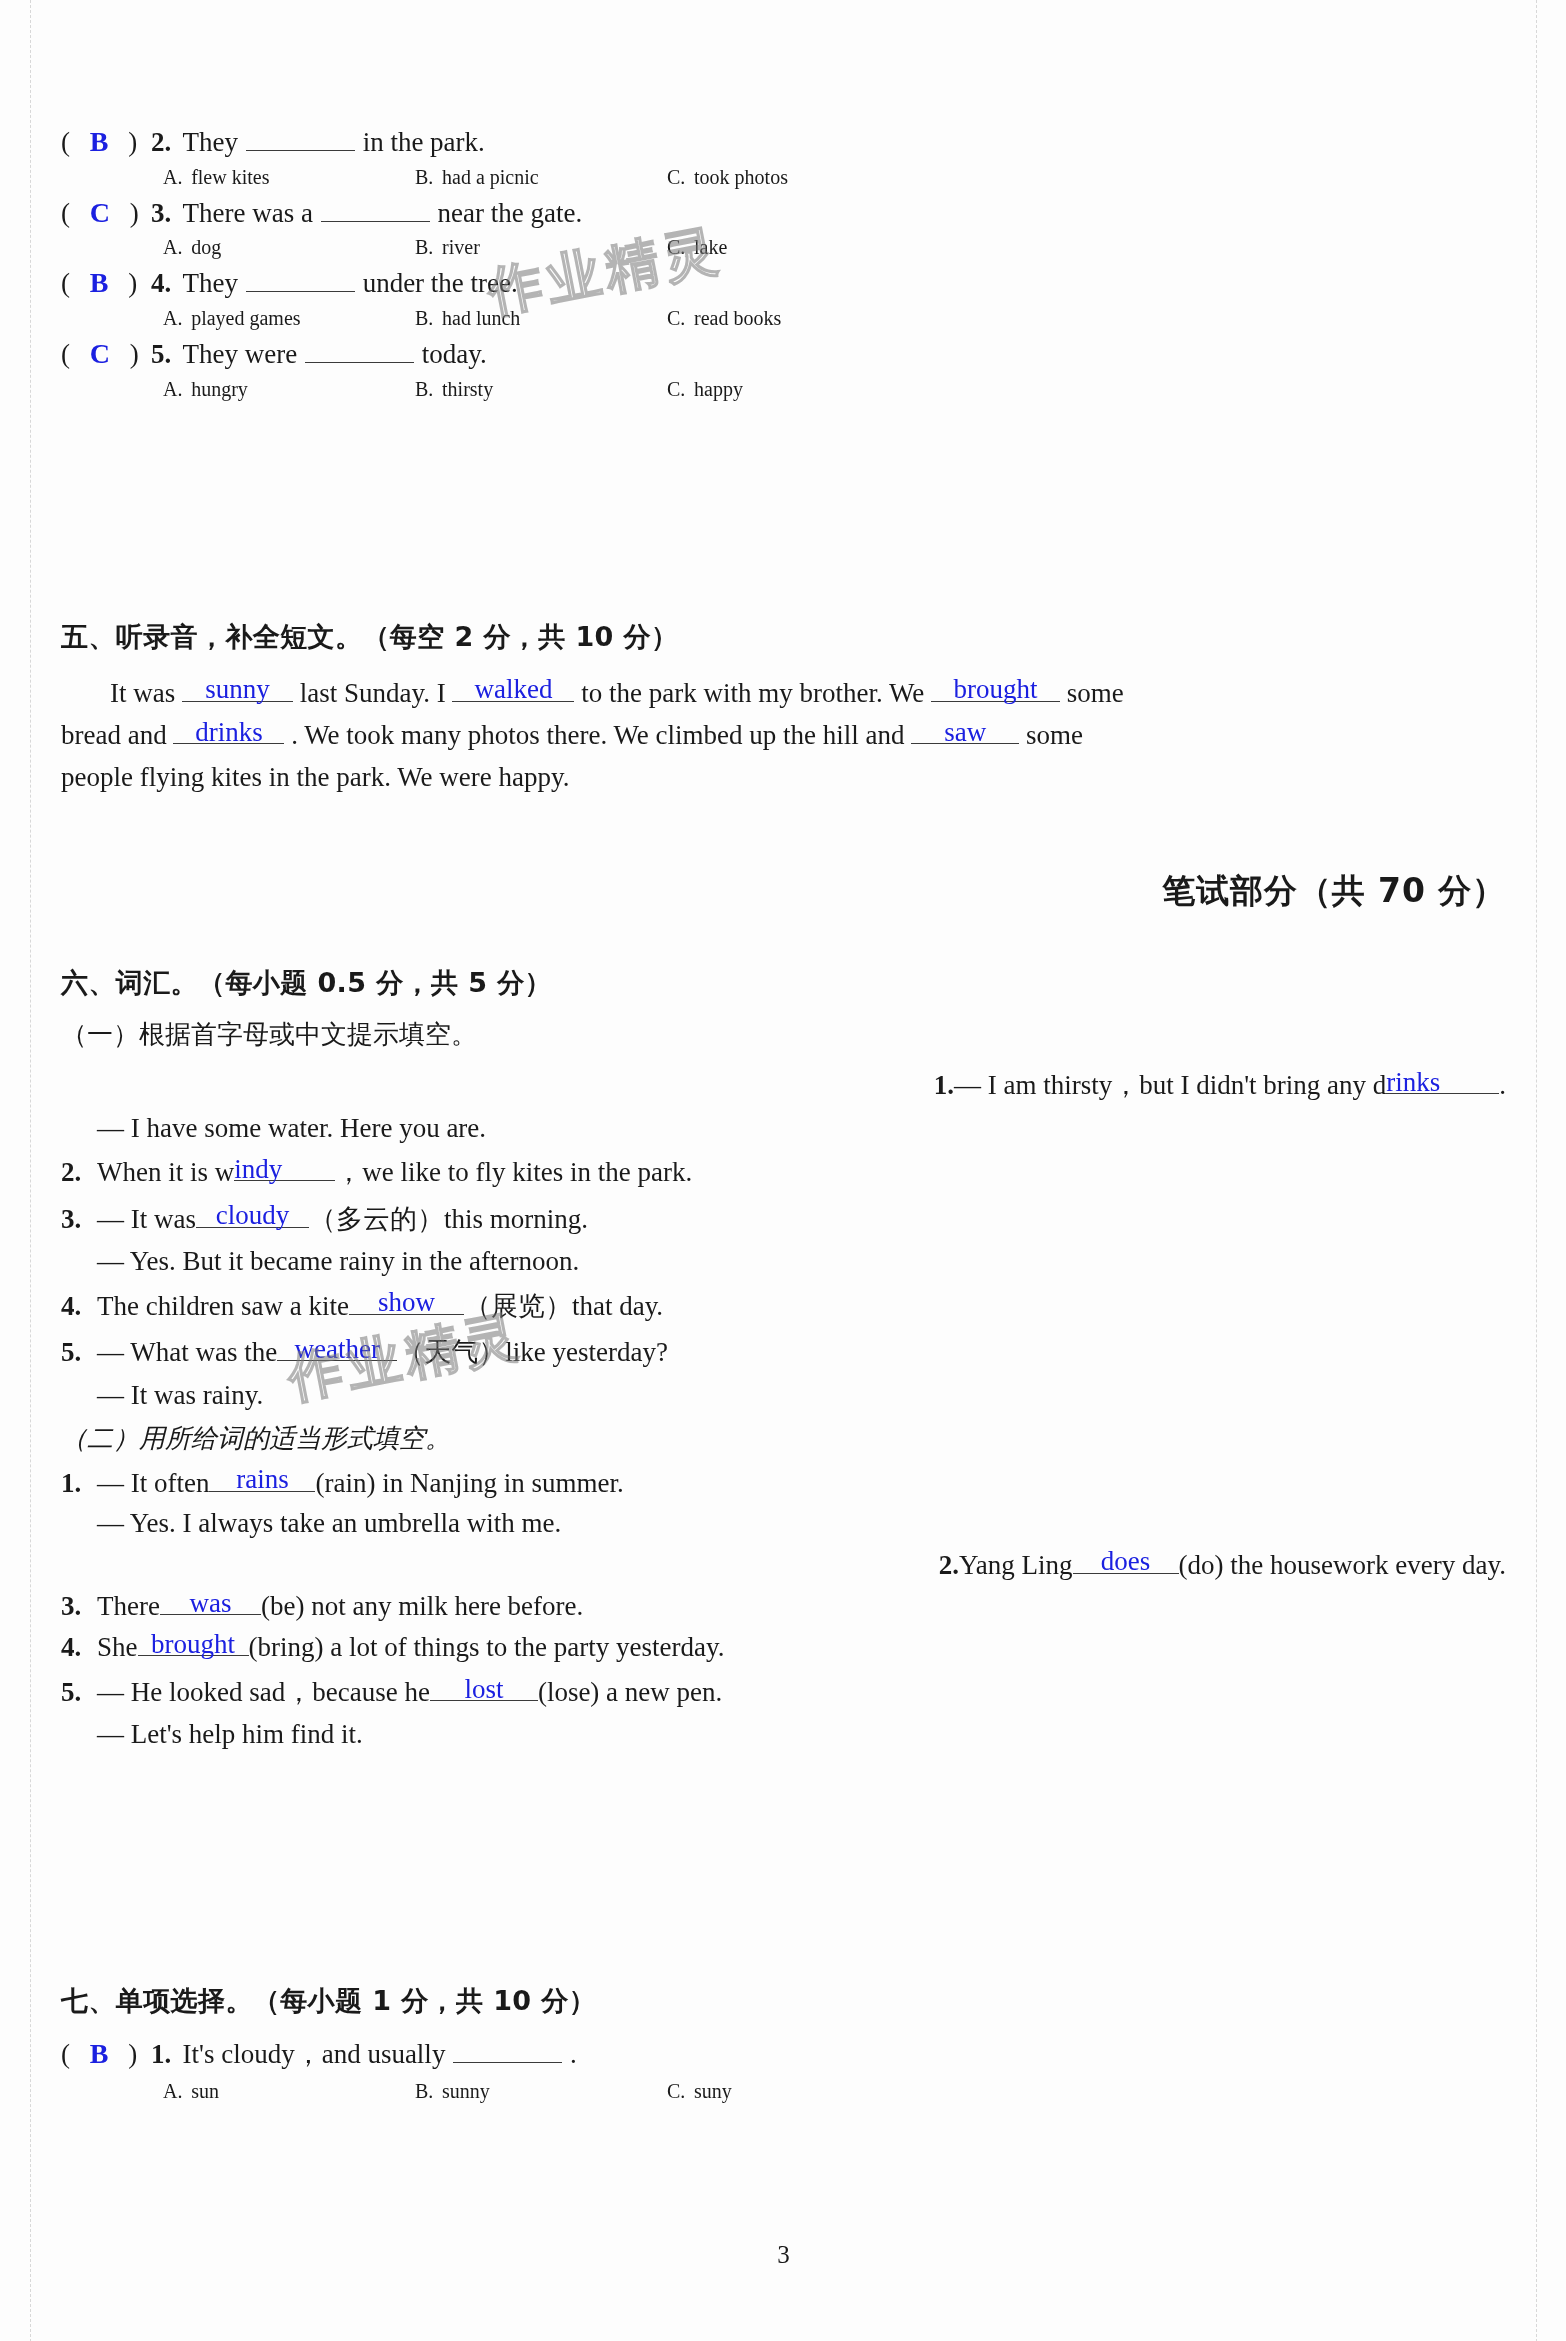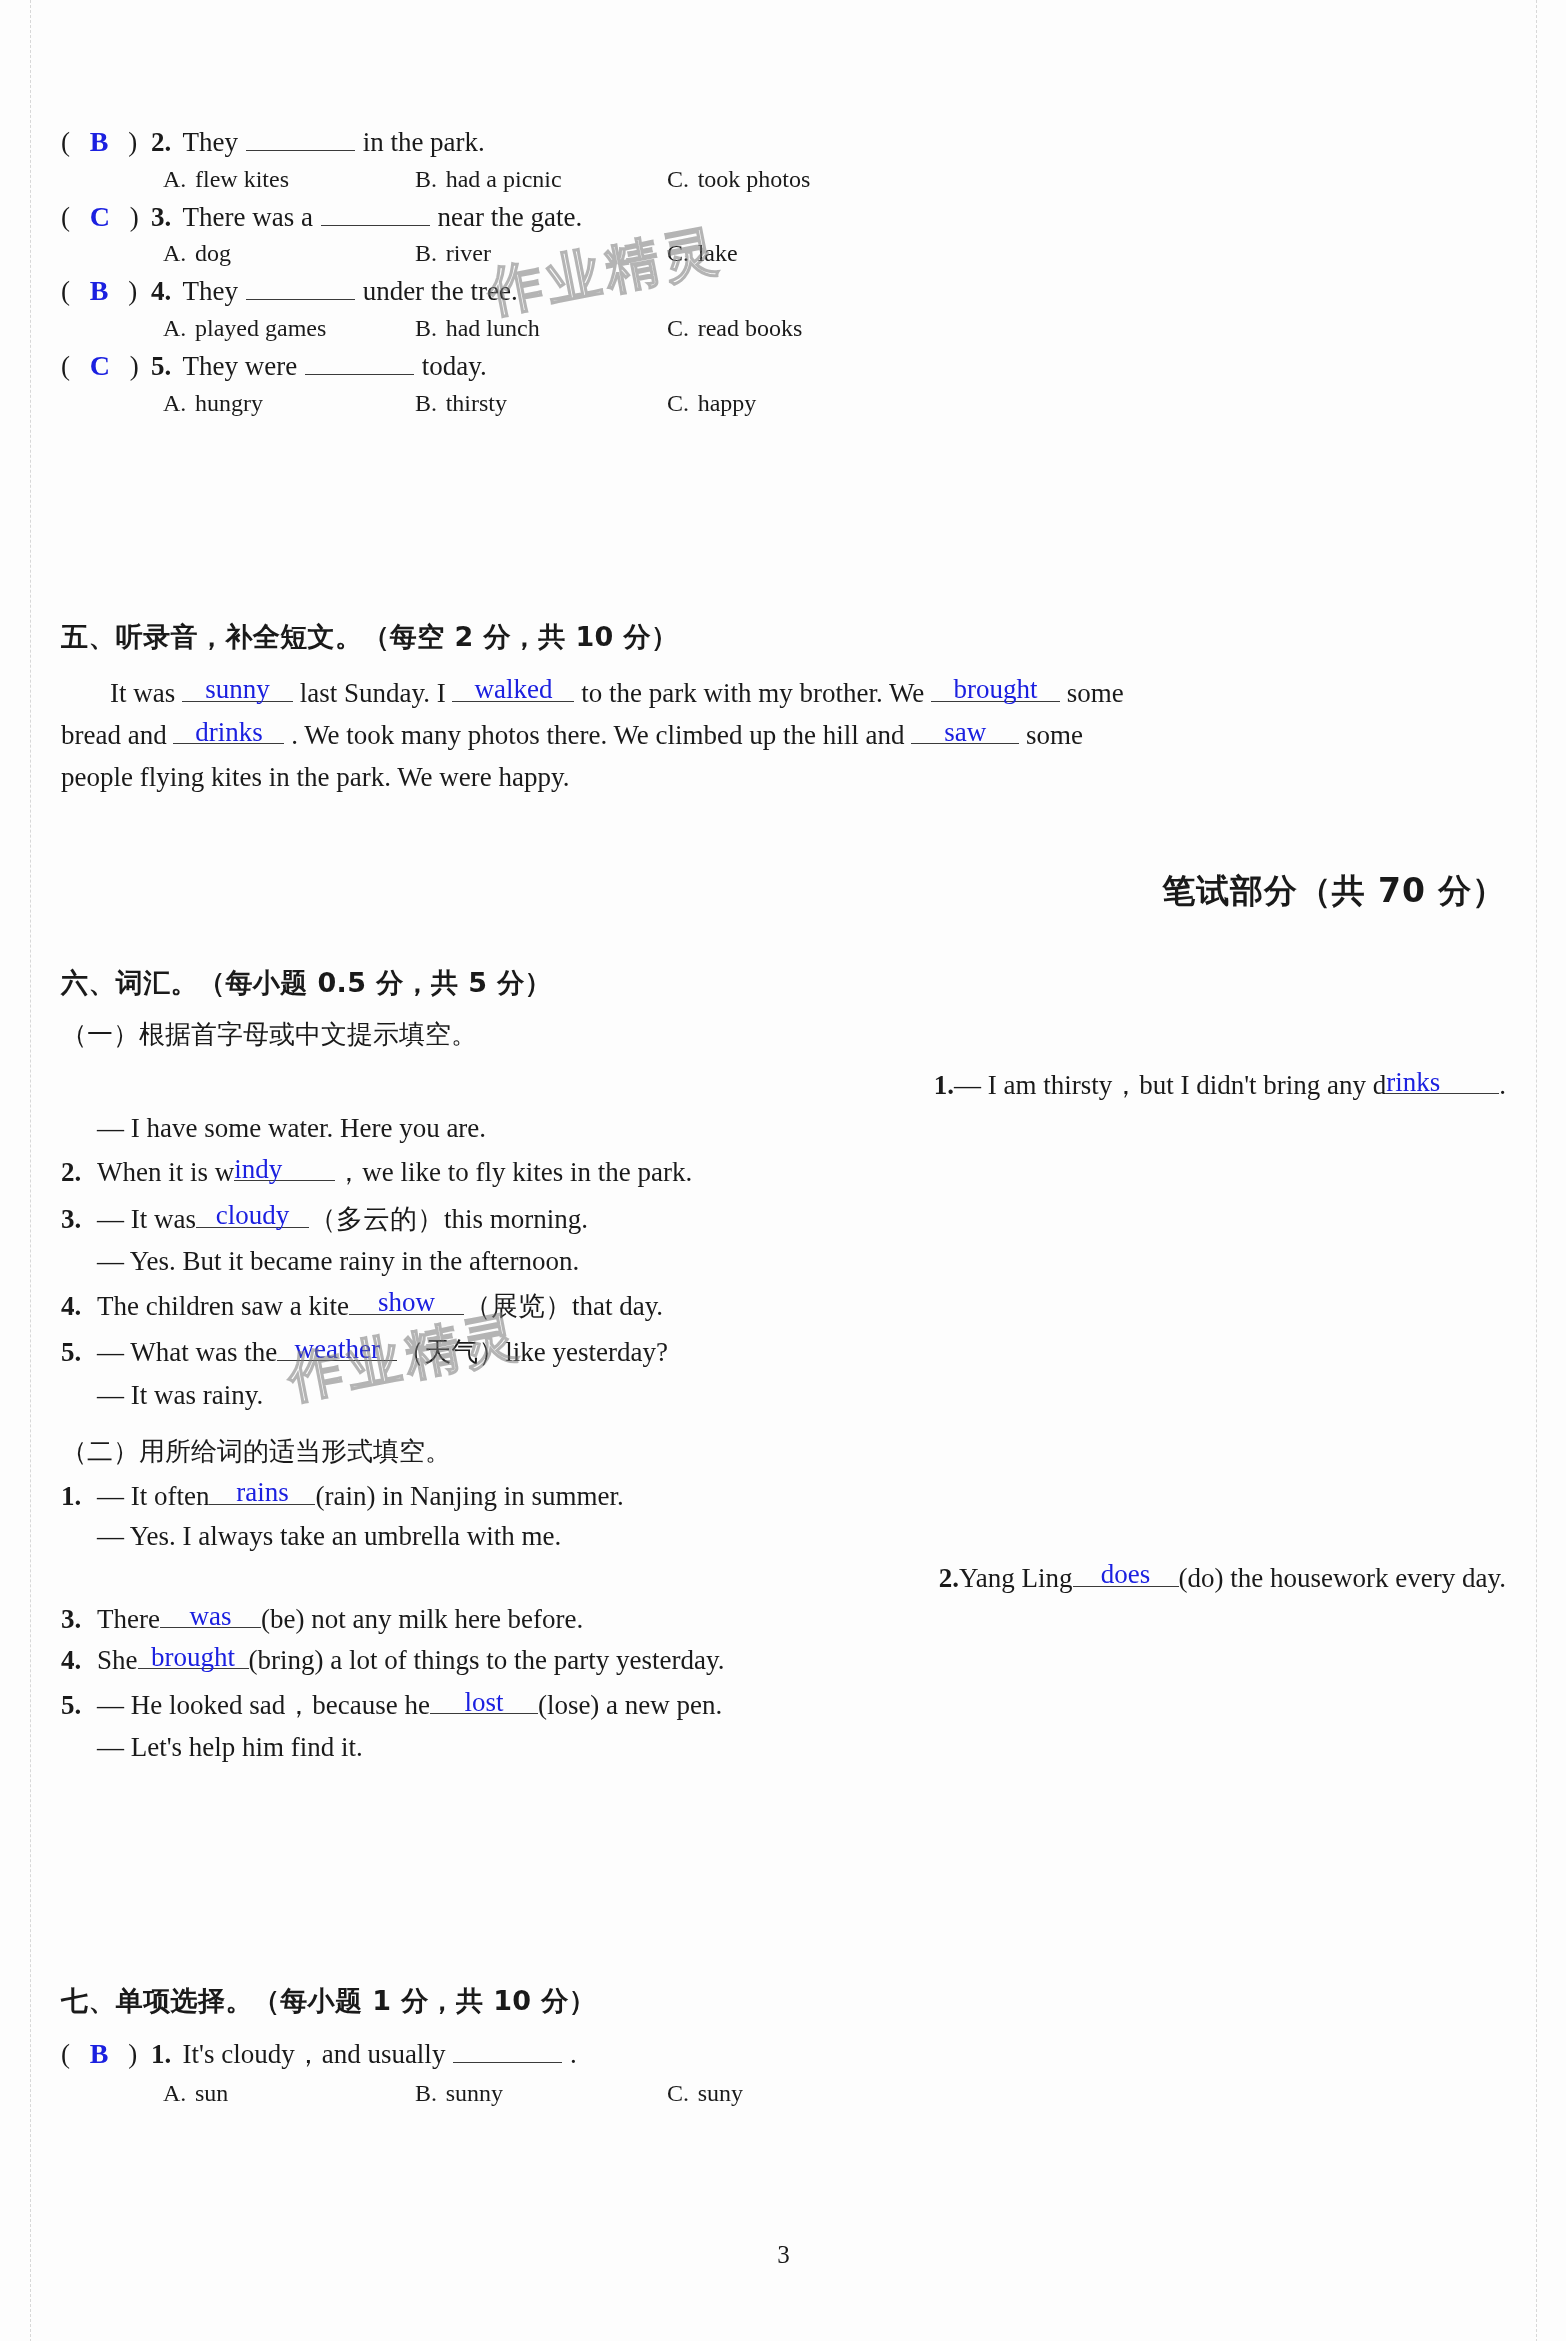--- a/index.html
+++ b/index.html
@@ -73,21 +73,21 @@
     border-bottom: 1.7px solid #3b3b3b;
     height: 22.6px;
     vertical-align: baseline;
     margin: 0 7.8px;
   }
 
   .opts {
     display: flex;
     margin-left: 102px;
     margin-bottom: 7.8px;
-    font-size: 24px;
+    font-size: 20px;
   }
   .opt-a { width: 252px; flex: 0 0 252px; }
   .opt-b { width: 252px; flex: 0 0 252px; }
   .opt-c { width: 252px; flex: 0 0 252px; }
   .optlbl { margin-right: 8.7px; }
 
   
   .slot {
     display: inline-block;
     position: relative;
@@ -312,21 +312,21 @@
 
       <div class="item" style="margin-top:10.4px;">
         <span class="n">4.</span><span>The children saw a kite</span><span class="slot"><span class="rule" style="width:115px;"></span><span class="ink">show</span></span><span>（展览）that day.</span>
       </div>
 
       <div class="item" style="margin-top:10.4px;">
         <span class="n">5.</span><span>— What was the</span><span class="slot"><span class="rule" style="width:120px;"></span><span class="ink">weather</span></span><span>（天气）like yesterday?</span>
       </div>
       <div class="item"><span class="cont"></span><span>— It was rainy.</span></div>
 
-      <div class="sub-head" style="margin-top:23px;">（二）用所给词的适当形式填空。</div>
+      <div class="sub-head" style="margin-top:10px;font-style:italic;">（二）用所给词的适当形式填空。</div>
 
       <div class="item" style="margin-top:12px;">
         <span class="n">1.</span><span>— It often</span><span class="slot"><span class="rule" style="width:106px;"></span><span class="ink">rains</span></span><span>(rain) in Nanjing in summer.</span>
       </div>
       <div class="item"><span class="cont"></span><span>— Yes.  I always take an umbrella with me.</span></div>
 
       <div class="item" style="margin-top:10.4px;text-align:right;">
         <span class="n">2.</span><span>Yang Ling</span><span class="slot"><span class="rule" style="width:106px;"></span><span class="ink">does</span></span><span>(do) the housework every day.</span>
       </div>
 

